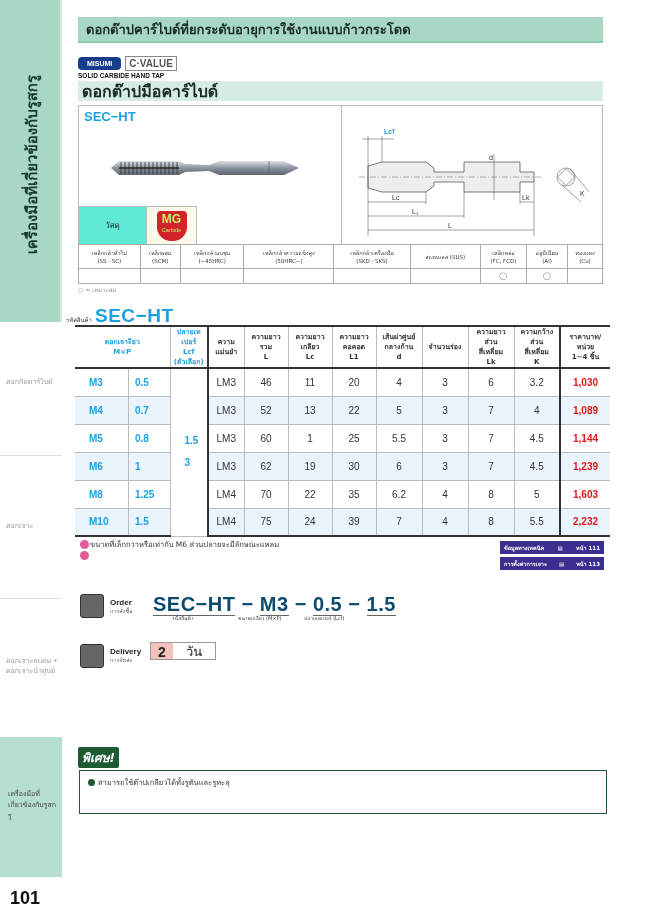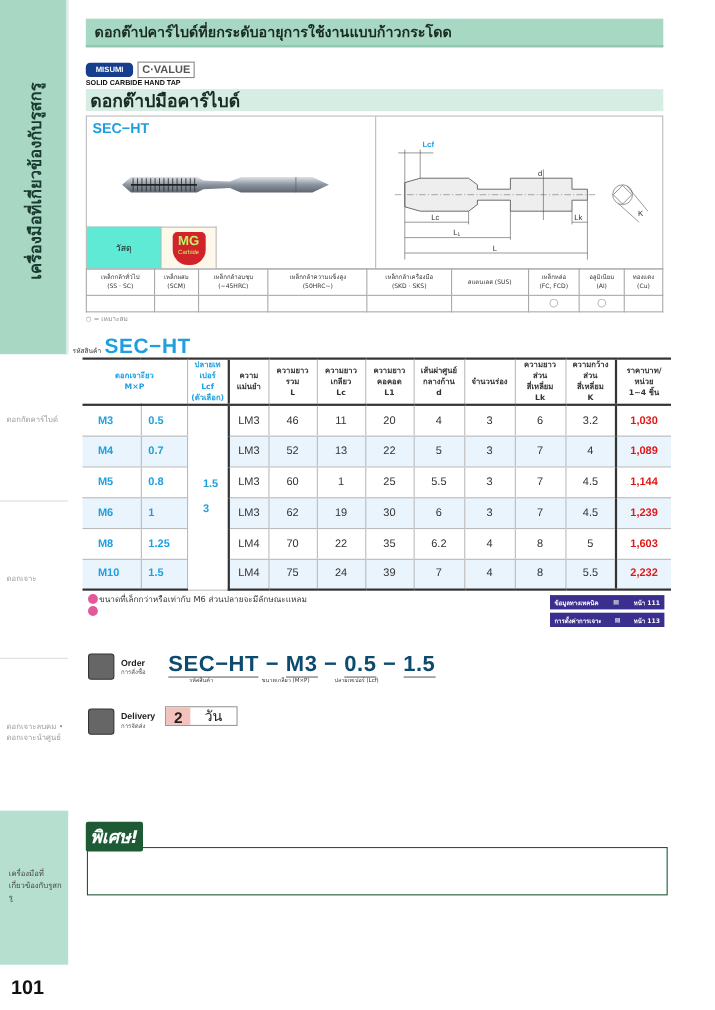--- a/index.html
+++ b/index.html
@@ -73,21 +73,21 @@
   .order-lbl, .delivery-lbl { position: absolute; left: 110px; font-size: 8px; font-weight: bold; font-family: "Liberation Sans", sans-serif; }
   .order-lbl small, .delivery-lbl small { display: block; font-size: 5.5px; font-weight: normal; color: #555; }
   .order-code { position: absolute; left: 153px; top: 593px; font-size: 20px; font-weight: bold; color: #0c4a6e; font-family: "Liberation Sans", sans-serif; letter-spacing: 0.5px; }
   .order-code .u { border-bottom: 1px solid #666; }
   .order-sub { position: absolute; top: 614px; font-size: 5px; color: #333; }
   .deliv-box { position: absolute; left: 150px; top: 642px; display: flex; border: 1px solid #999; height: 18px; }
   .deliv-box .n { background: #f4c2bc; width: 22px; font-weight: bold; font-size: 14px; text-align: center; line-height: 18px; font-family: "Liberation Sans", sans-serif; }
   .deliv-box .d { width: 42px; font-size: 13px; text-align: center; line-height: 18px; }
 
   
-  .feat-tag { position: absolute; left: 78px; top: 747px; background: #1e5b35; color: #fff; font-size: 16px; font-weight: bold; font-style: italic; padding: 1px 4px; border-radius: 2px; }
+  .feat-tag { position: absolute; left: 78px; top: 747px; background: #1e5b35; color: #fff; font-size: 12px; font-weight: bold; font-style: italic; padding: 1px 4px; border-radius: 2px; }
   .feat-box { position: absolute; left: 79px; top: 770px; width: 528px; height: 44px; border: 1.5px solid #1e5b35; border-top: 1.5px solid #1e5b35; padding: 5px 0 0 8px; }
   .feat-box div { font-size: 7.5px; color: #333; line-height: 14px; }
   .feat-box .dot { display: inline-block; width: 7px; height: 7px; border-radius: 50%; background: #1e5b35; margin-right: 3px; vertical-align: middle; }
 </style>
 </head>
 <body>
 
 <div class="side-tab-top">
   <div class="vtext">
       <span>เครื่องมือที่เกี่ยวข้องกับรูสกรู</span>
@@ -376,13 +376,14 @@
   <span>Delivery</span>
   <small>การจัดส่ง</small>
 </div>
 <div class="deliv-box">
   <span class="n">2</span>
   <span class="d">วัน</span>
 </div>
 
 <div class="feat-tag">พิเศษ!</div>
 <div class="feat-box">
+  <div><span class="dot"></span><span>สามารถใช้ต๊าปเกลียวได้ทั้งรูตันและรูทะลุ</span></div>
 </div>
 
 </body></html>

